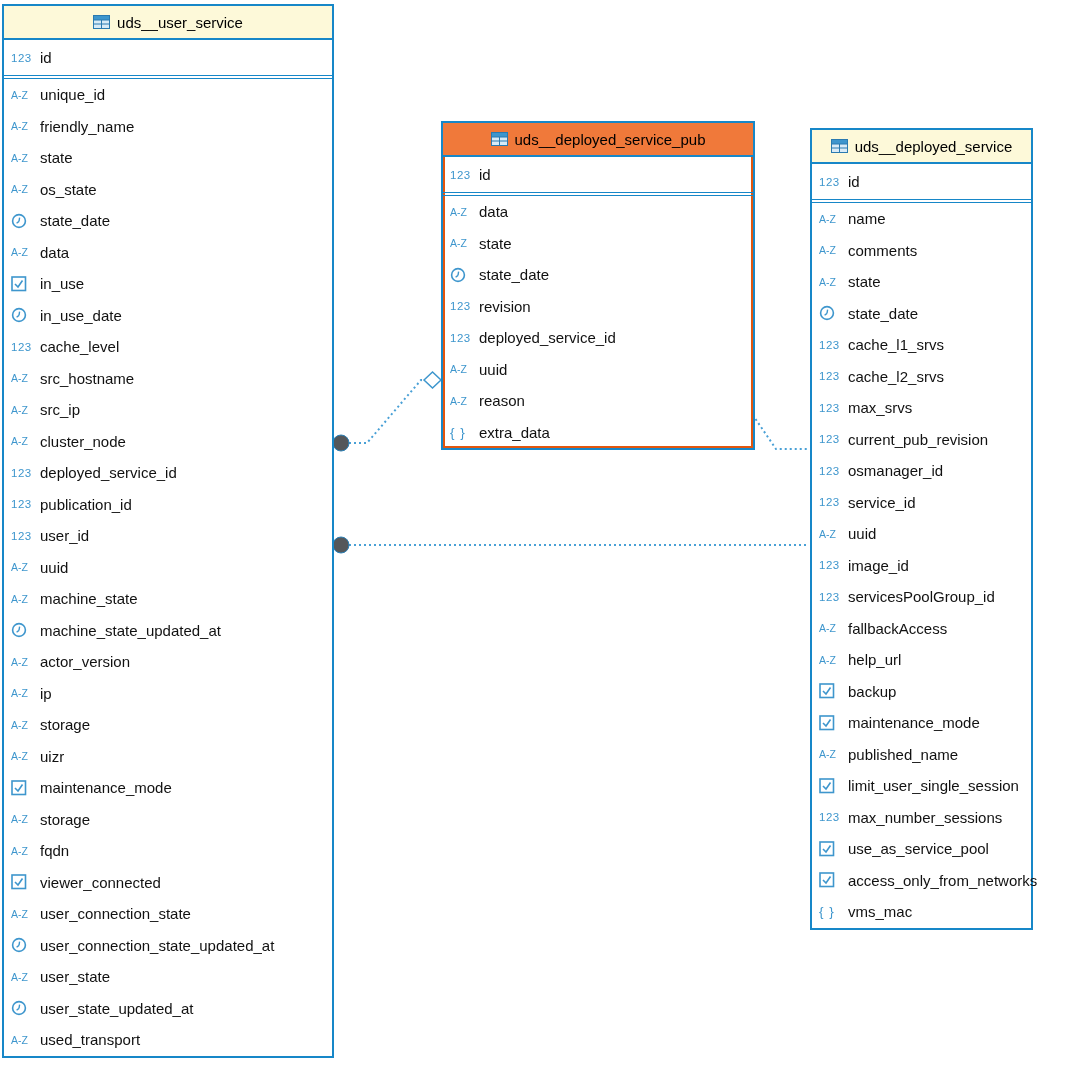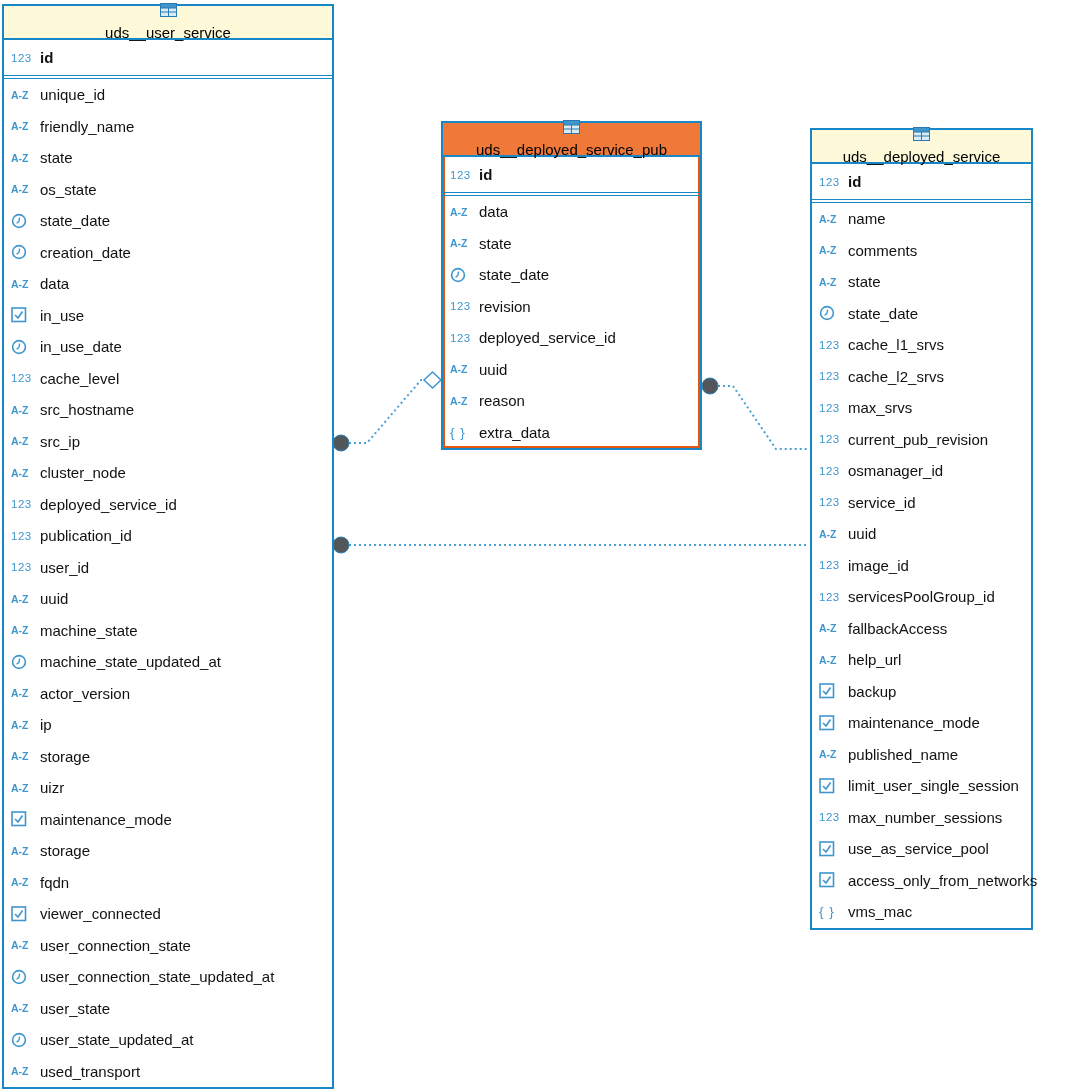--- a/index.html
+++ b/index.html
@@ -16,39 +16,39 @@
     box-sizing:border-box;
   }
   .entity.selected{
     box-shadow:inset 0 0 0 2px #e2560e;
   }
   .ehead{
     height:32px;
     display:flex;align-items:center;justify-content:center;gap:7px;
     background:#fdf9d9;
     border-bottom:2px solid #1787c8;
-    font-size:15px;color:#000;flex-direction:column;
+    font-size:15px;color:#000;
   }
   .entity.selected .ehead{
     background:#f0793a;
   }
   .pksec{border-bottom:4px double #1787c8;}
   .row{
     height:31.5px;display:flex;align-items:center;
     padding-left:7px;box-sizing:border-box;
   }
   .row.pk{height:35px;}
-  .row.pk .lab{font-weight:bold;}
+  .row.pk .lab{font-weight:normal;}
   .lab{font-size:15px;color:#111;white-space:nowrap;}
   .ticon{
     width:29px;flex:0 0 29px;display:flex;align-items:center;
     color:#3e96cd;
   }
   .t-number{font-size:11.5px;letter-spacing:.5px;text-align:center;}
-  .t-text{font-size:10.5px;font-weight:bold;letter-spacing:0;}
+  .t-text{font-size:10.5px;font-weight:normal;letter-spacing:0;}
   .t-json{font-size:13.5px;letter-spacing:1px;}
   .ticon svg{display:block;}
   .overlay{
     position:absolute;left:0;top:0;pointer-events:none;
   }
   .conn{
     fill:none;stroke:#49a0d6;stroke-width:2;stroke-dasharray:2 3;
   }
   .node{fill:#54575a;stroke:#2c7fb4;stroke-width:1;}
   .diamond{fill:#ffffff;stroke:#3e96cd;stroke-width:1.5;}
@@ -112,30 +112,20 @@
         <span class="ticon t-date">
           <svg width="16" height="16" viewBox="0 0 16 16">
             <circle cx="8" cy="8" r="6.4" fill="none" stroke="#3e96cd" stroke-width="1.6"></circle>
             <line x1="8" y1="8.4" x2="8.6" y2="4.6" stroke="#3e96cd" stroke-width="1.4"></line>
             <line x1="8" y1="8.4" x2="5.6" y2="10.2" stroke="#3e96cd" stroke-width="1.4"></line>
           </svg>
         </span>
         <span class="lab">state_date</span>
       </div>
       <div class="row">
-        <span class="ticon t-date">
-          <svg width="16" height="16" viewBox="0 0 16 16">
-            <circle cx="8" cy="8" r="6.4" fill="none" stroke="#3e96cd" stroke-width="1.6"></circle>
-            <line x1="8" y1="8.4" x2="8.6" y2="4.6" stroke="#3e96cd" stroke-width="1.4"></line>
-            <line x1="8" y1="8.4" x2="5.6" y2="10.2" stroke="#3e96cd" stroke-width="1.4"></line>
-          </svg>
-        </span>
-        <span class="lab">creation_date</span>
-      </div>
-      <div class="row">
         <span class="ticon t-text">A-Z</span>
         <span class="lab">data</span>
       </div>
       <div class="row">
         <span class="ticon t-boolean">
           <svg width="16" height="16" viewBox="0 0 16 16">
             <rect x="1" y="1" width="13.5" height="13.5" fill="#fff" stroke="#3e96cd" stroke-width="1.6"></rect>
             <polyline points="4,8 7,11 11.5,4.5" fill="none" stroke="#3e96cd" stroke-width="1.6"></polyline>
           </svg>
         </span>
@@ -267,21 +257,21 @@
         </span>
         <span class="lab">user_state_updated_at</span>
       </div>
       <div class="row">
         <span class="ticon t-text">A-Z</span>
         <span class="lab">used_transport</span>
       </div>
     </div>
 </div>
 
-<div class="entity selected" style="left:441px;top:121px;width:261px;">
+<div class="entity selected" style="left:441px;top:121px;width:314px;">
   <div class="ehead">
     <span class="table-icon">
         <svg width="17" height="14" viewBox="0 0 17 14">
           <rect x="0.5" y="0.5" width="16" height="13" fill="#d8ebf7" stroke="#2a7ab0"></rect>
           <rect x="0.5" y="0.5" width="16" height="4.5" fill="#3e96cd" stroke="#2a7ab0"></rect>
           <line x1="8.5" y1="5" x2="8.5" y2="13.5" stroke="#2a7ab0"></line>
           <line x1="0.5" y1="9" x2="16.5" y2="9" stroke="#2a7ab0"></line>
         </svg>
       </span>
     <span class="etitle">uds__deployed_service_pub</span>

